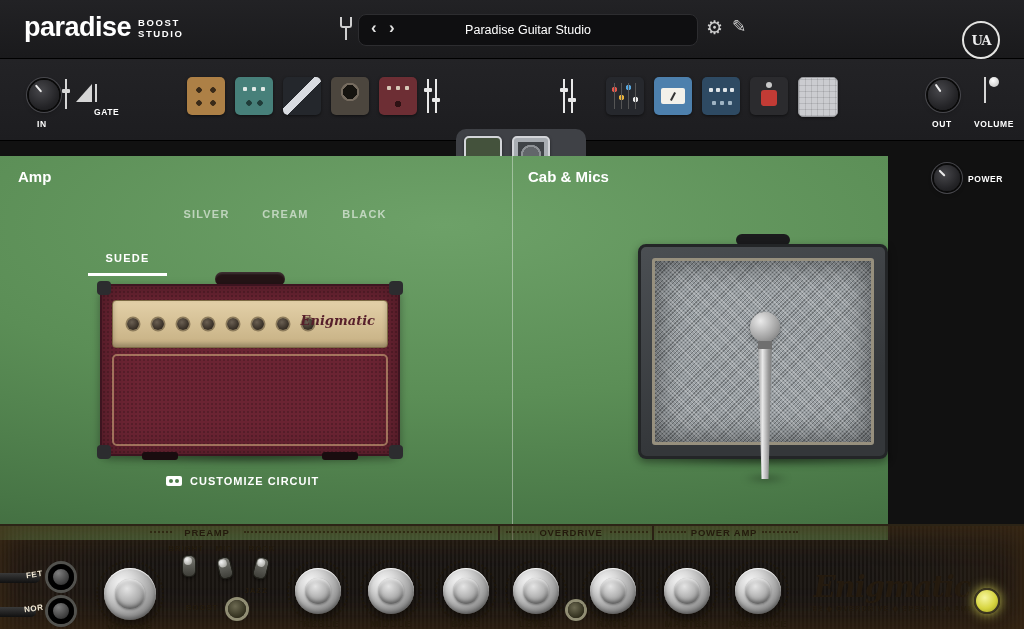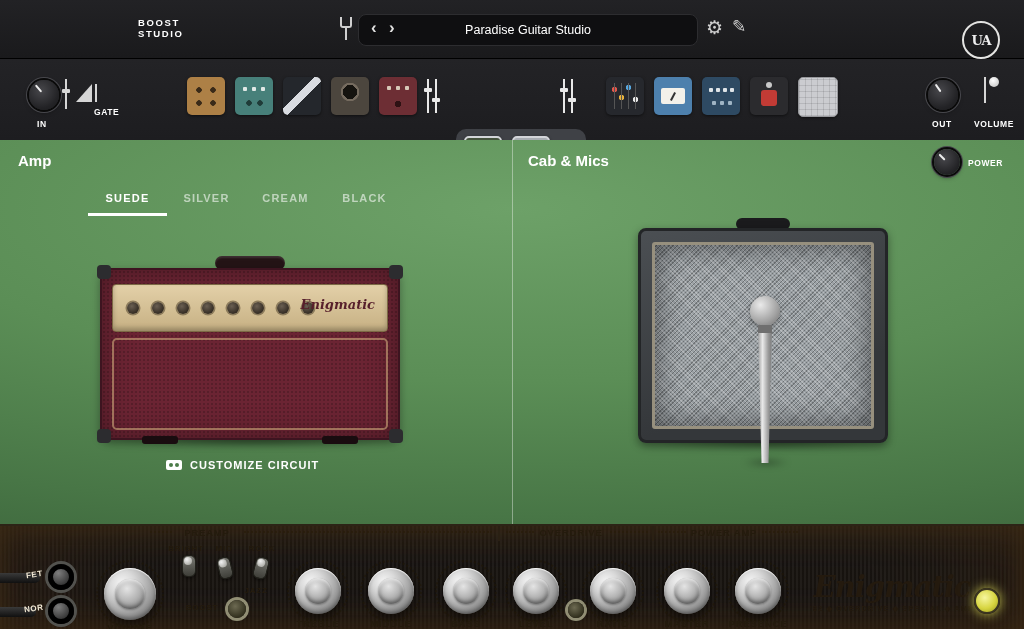--- a/index.html
+++ b/index.html
@@ -39,30 +39,30 @@
 
   .slot{position:absolute;width:38px;height:38px;border-radius:5px;box-shadow:0 1px 3px rgba(0,0,0,.5);background-repeat:no-repeat;cursor:pointer;}
   .slot.sel{border:2px solid #d3d5d9;width:34px;height:34px;}
   .selgroup{position:absolute;left:456px;top:70px;width:130px;height:52px;background:#3f4146;border-radius:10px;}
   .fadericon{position:absolute;width:16px;height:34px;}
   .fadericon:before{content:"";position:absolute;left:3px;top:0;bottom:0;width:2px;background:#e8e8e8;box-shadow:8px 0 0 #e8e8e8;}
   .fadericon:after{content:"";position:absolute;left:0;top:9px;width:8px;height:4px;background:#e8e8e8;border-radius:1px;box-shadow:8px 10px 0 #e8e8e8;}
   .thumb-amp-txt{position:absolute;left:0;right:0;bottom:3px;text-align:center;font-family:"DejaVu Serif",serif;font-size:6.5px;color:#3a2a1a;}
 
   
-  .main{position:absolute;left:0;top:140px;width:1024px;height:384px;
+  .main{position:absolute;left:0;top:156px;width:888px;height:384px;
     background:radial-gradient(130% 100% at 50% 18%,#6da168 0%,#5b8e56 45%,#487646 80%,#3d663c 100%);}
   .divider{position:absolute;left:512px;top:0;width:1px;height:384px;background:rgba(255,255,255,.38);}
   .sect-title{position:absolute;color:#fff;font-size:15px;font-weight:600;}
   .selector{position:absolute;height:29px;border-radius:7px;background:rgba(255,255,255,.16);box-shadow:inset 0 0 0 1px rgba(255,255,255,.10);
     color:#fff;font-size:12.5px;display:flex;align-items:center;justify-content:center;cursor:pointer;}
   .tabs{position:absolute;left:88px;top:52px;display:flex;}
   .tab{width:79px;text-align:center;font-size:11px;font-weight:700;letter-spacing:1.2px;color:rgba(255,255,255,.58);
     padding-bottom:9px;border-bottom:3px solid transparent;cursor:pointer;}
-  .tab.active{color:#fff;border-bottom-color:#fff;}
+  .tab.active{color:#fff;border-bottom-color:#fff;margin-top:44px;}
 
   .shadow{position:absolute;border-radius:50%;background:radial-gradient(ellipse,rgba(0,0,0,.38),rgba(0,0,0,0) 70%);filter:blur(3px);}
 
   
   .amp-img{position:absolute;left:100px;top:128px;width:300px;height:172px;}
   .amp-handle{position:absolute;left:115px;top:-12px;width:70px;height:14px;background:#241416;border-radius:7px;box-shadow:inset 0 2px 2px rgba(255,255,255,.12);}
   .amp-body{position:absolute;inset:0;border-radius:10px;border:2px solid #3d1420;
     background:linear-gradient(160deg,#7c2939 0%,#662232 55%,#521b28 100%);
     background-image:radial-gradient(rgba(0,0,0,.18) 1px,transparent 1.4px);background-size:4px 4px;background-color:#6b2433;
     box-shadow:inset 0 0 30px rgba(0,0,0,.35),0 3px 8px rgba(0,0,0,.35);}
@@ -132,20 +132,21 @@
   .lamp{position:absolute;left:974px;top:588px;width:22px;height:22px;border-radius:50%;cursor:pointer;
     background:radial-gradient(circle at 40% 35%,#f6f69e,#d7d540 55%,#99981f);
     border:2px solid #3b3520;box-shadow:0 0 12px rgba(230,230,90,.85);}
 </style>
 </head>
 <body>
 
 <div class="app">
 
   <div class="topbar">
+    <span class="logo">paradise</span>
     <span class="logo-sub">
       <span>BOOST</span><br>
       <span>STUDIO</span>
     </span>
     <span class="fork">
         <i></i>
         <b></b>
       </span>
     <div class="preset-bar">
       <span class="chev prev">‹</span>

